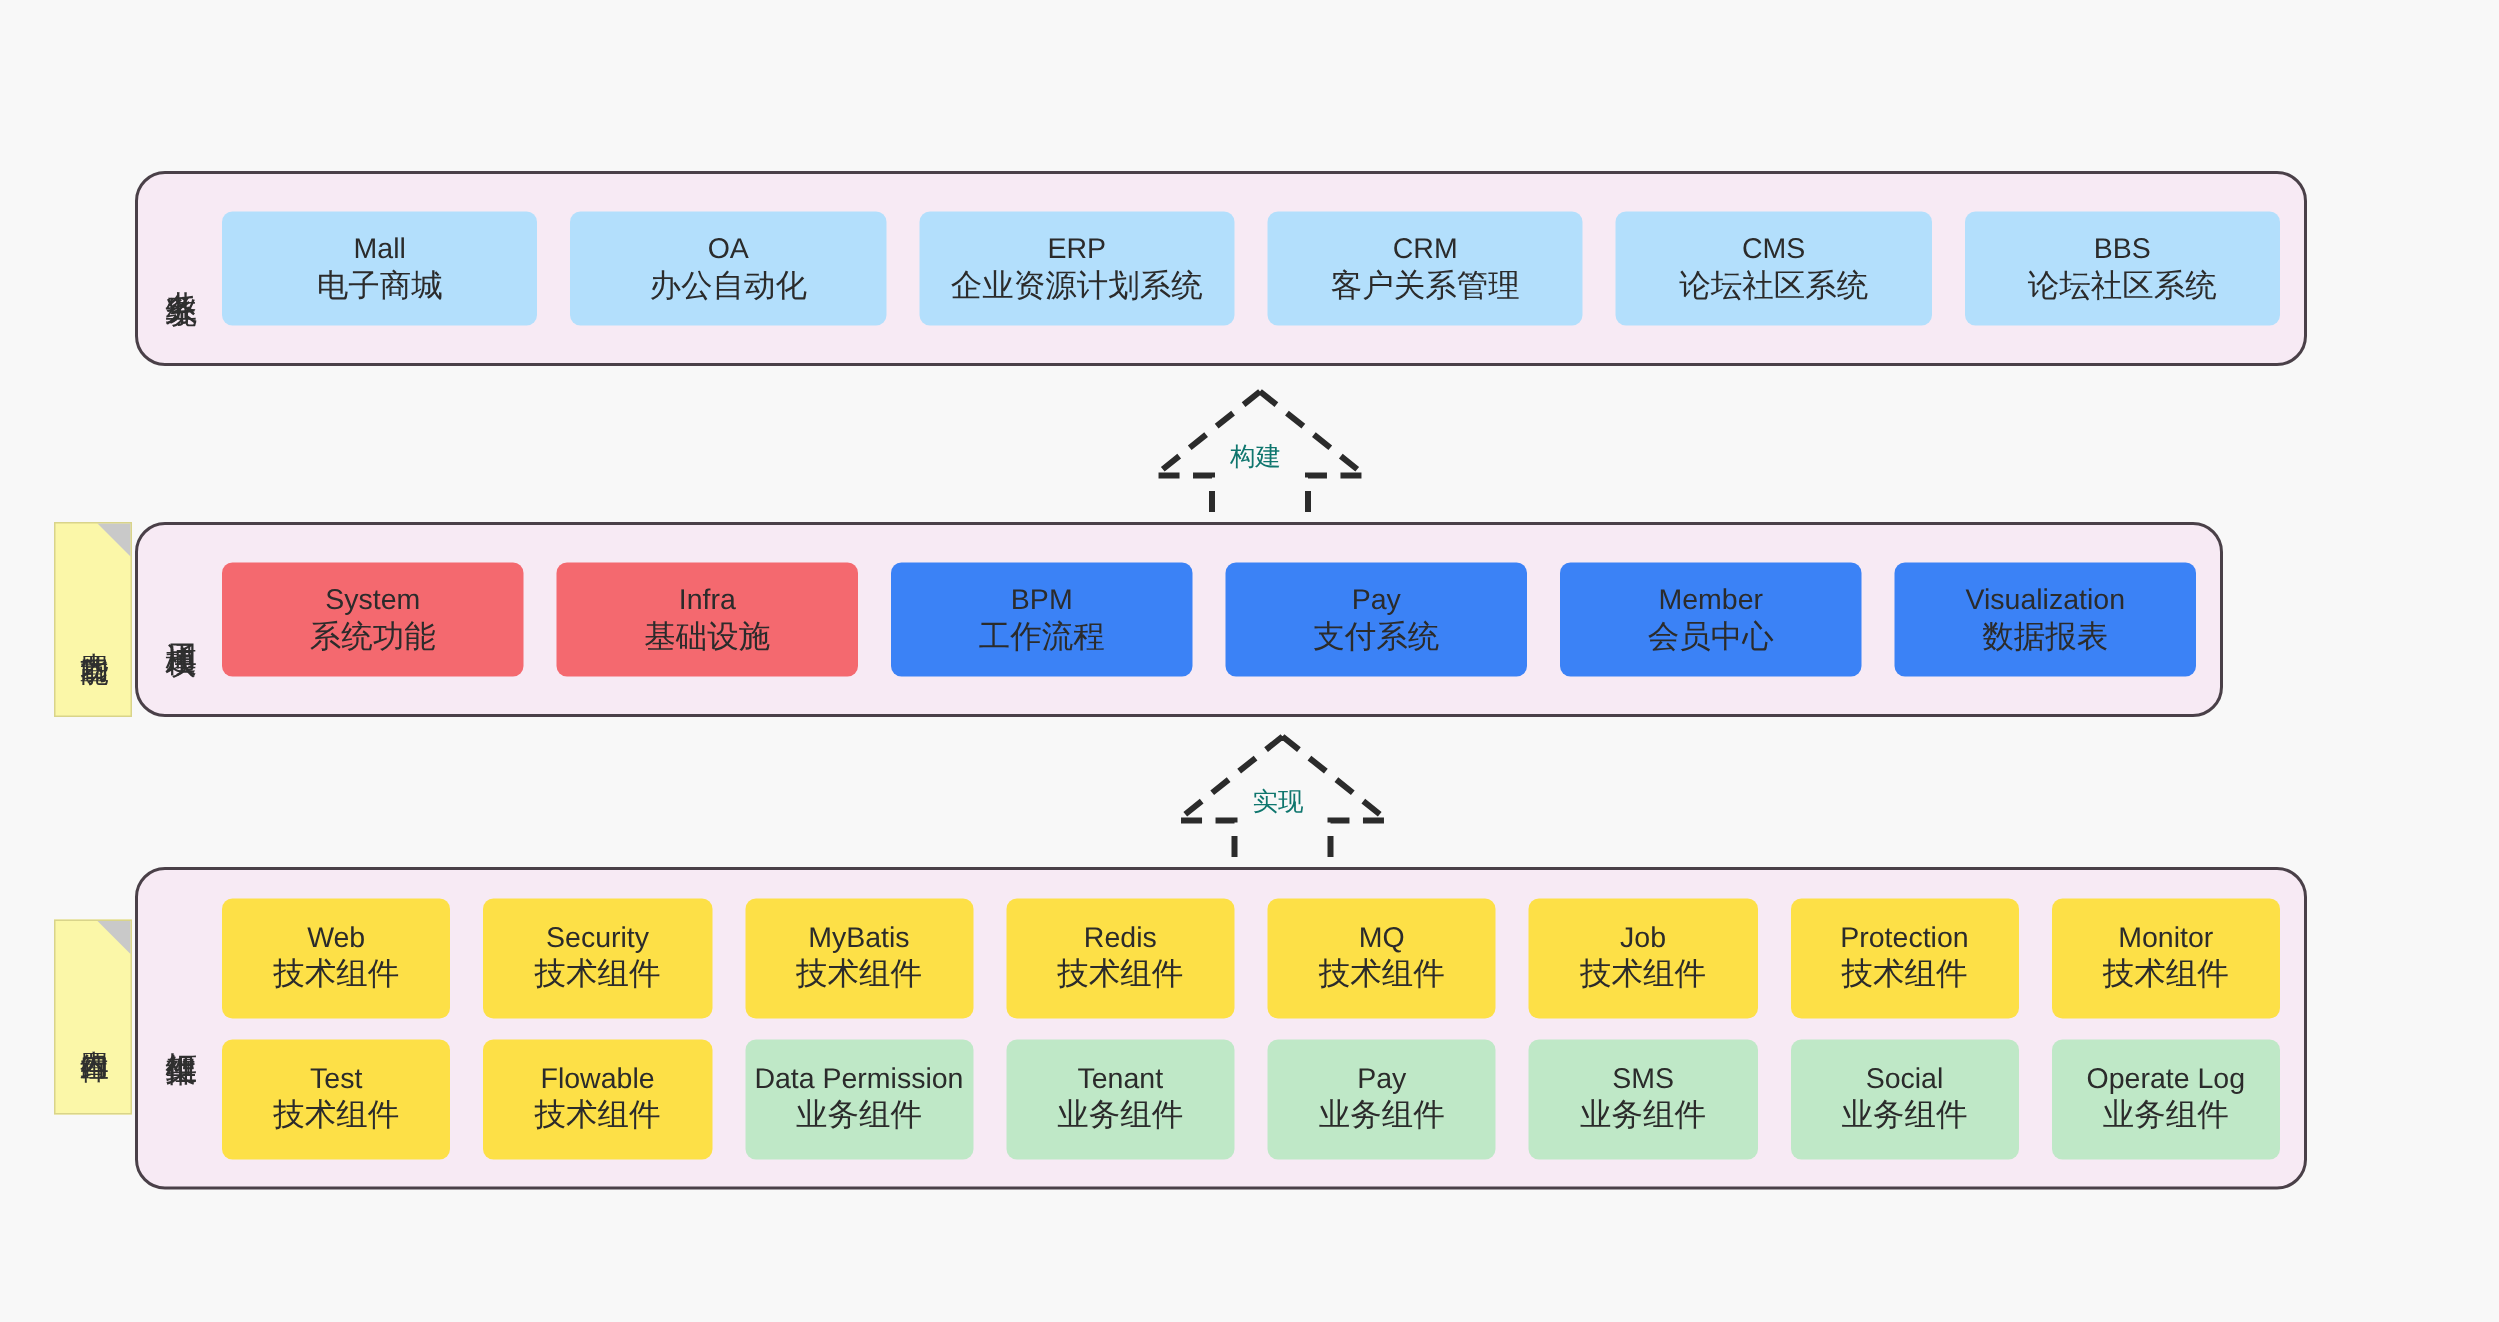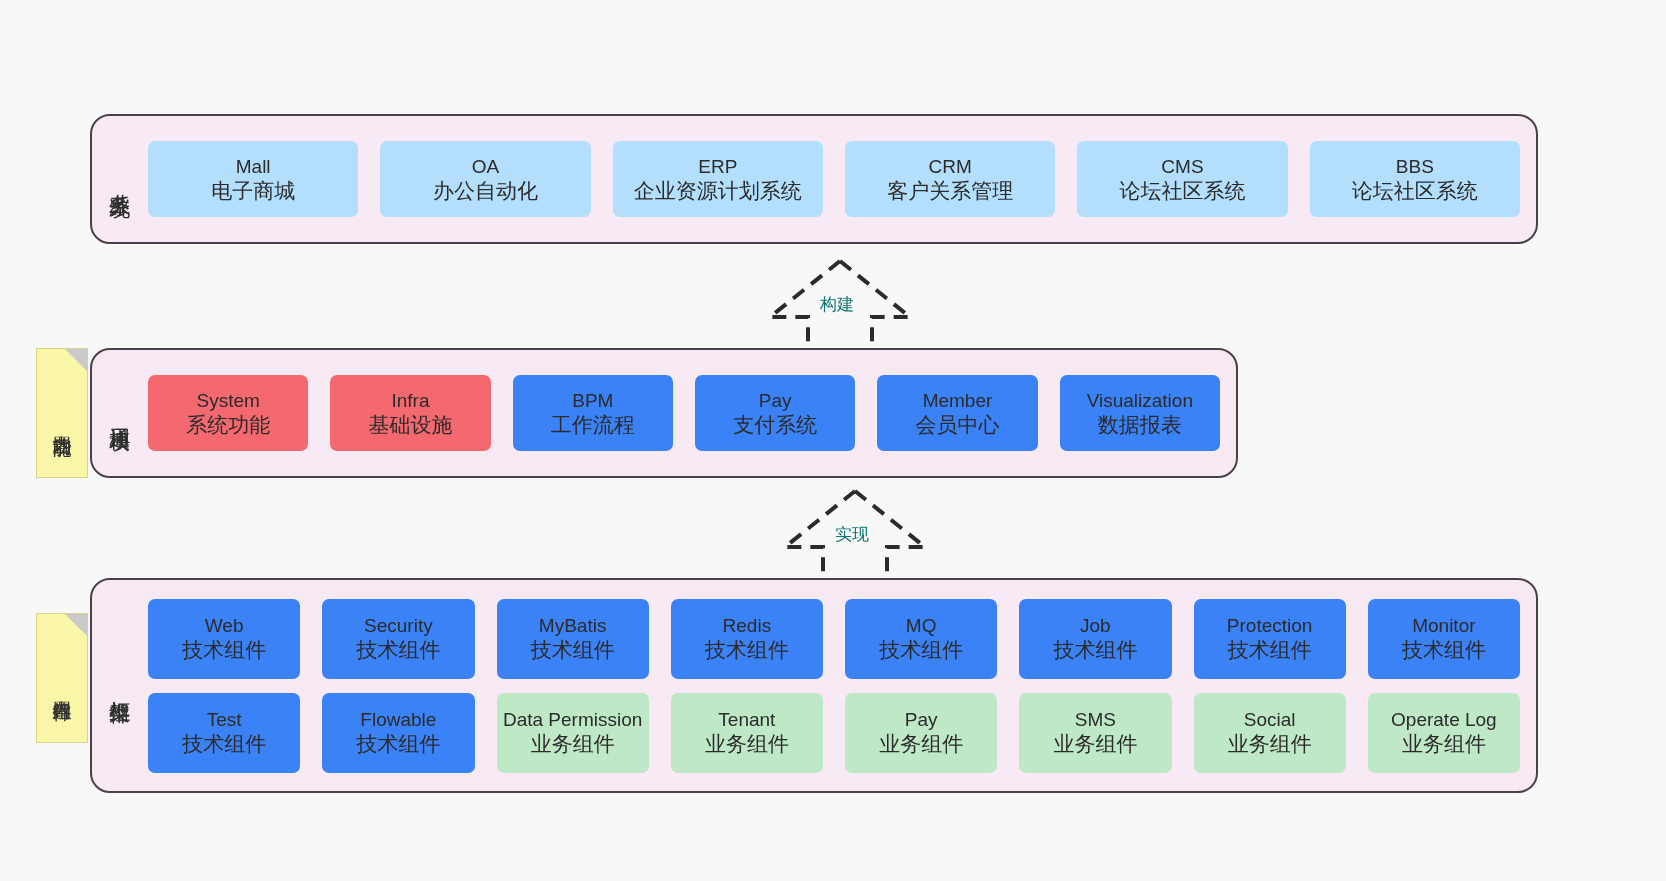--- a/index.html
+++ b/index.html
@@ -67,27 +67,27 @@
     padding:6px 4px;
     min-height:78px;
   }
   .cell .en{font-size:19px;}
   .cell .cn{font-size:21px;}
 
   
   .c-blue{background:#b3dffc;}
   .c-red{background:#f4696f;}
   .c-pink{background:#3b82f6;}
-  .c-green{background:#3b82f6;}
+  .c-green{background:#fde047;}
   .c-lightgreen{background:#bfe8c7;}
 
   
   #layer-business{left:90px;top:114px;width:1448px;height:130px;}
   #layer-business .cell{min-height:76px;}
-  #layer-common{left:90px;top:348px;width:1148px;height:130px;}
+  #layer-common{left:90px;top:348px;width:1392px;height:130px;}
   #layer-common .cell{min-height:76px;}
   #layer-framework{left:90px;top:578px;width:1448px;height:215px;}
   #layer-framework .cell{min-height:80px;}
   #layer-framework .layer-title{font-size:21px;}
 
   
   .note{
     position:absolute;
     width:52px;
     background:#fbf7a8;

